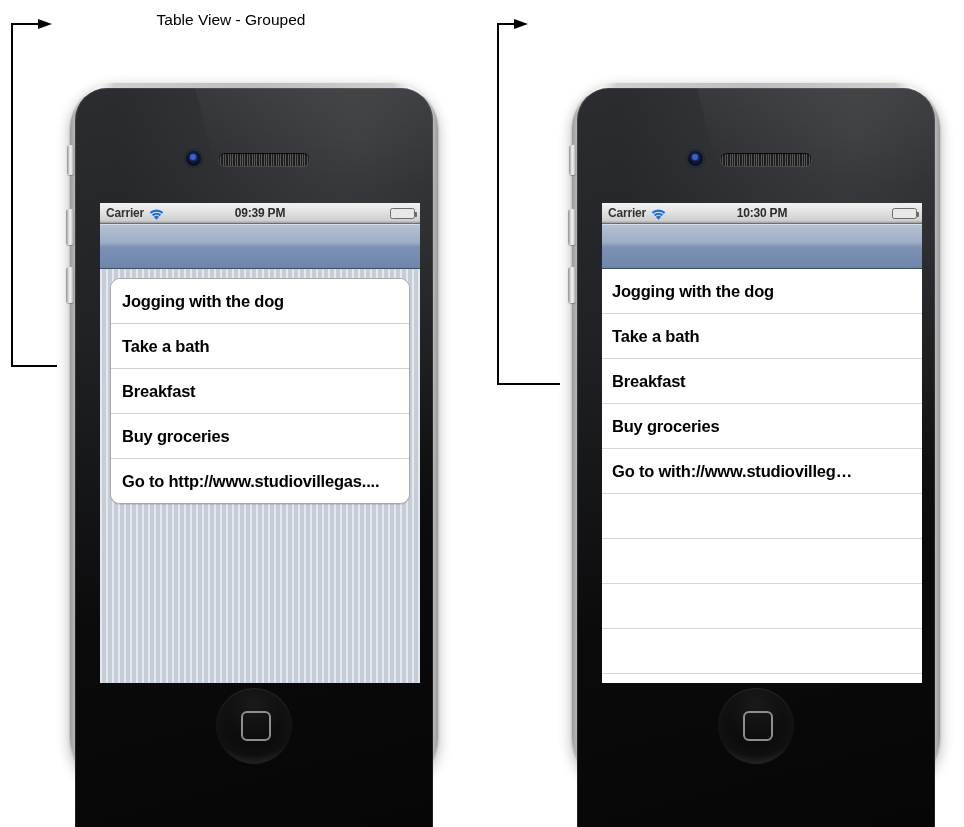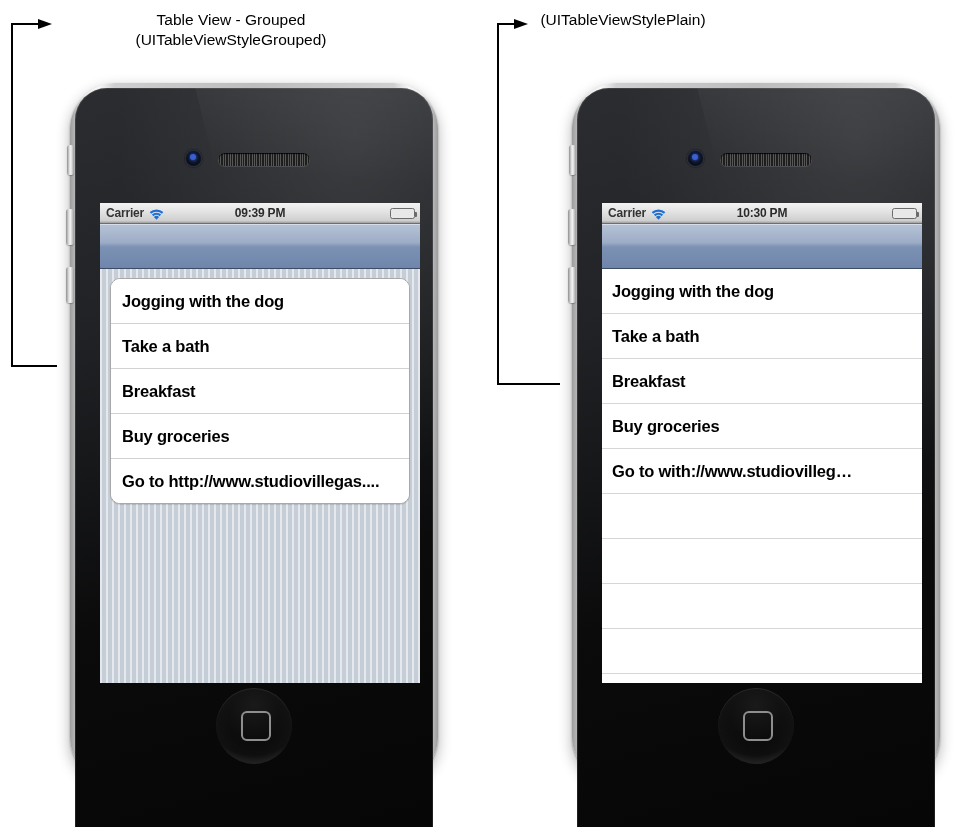--- a/index.html
+++ b/index.html
@@ -142,25 +142,23 @@
     </g>
 
     <g>
       <path d="M560,384 L498,384 L498,24 L516,24" fill="none" stroke="#000" stroke-width="2"></path>
       <path d="M528,24 L514,19 L514,29 Z" fill="#000"></path>
     </g>
   </svg>
 
   <div class="callout" style="left:63px;top:10px;width:336px;">
     <span class="l1">Table View - Grouped</span>
-    <span class="l2">(UITableViewStyleGrouped)</span>
   </div>
 
   <div class="callout" style="left:470px;top:10px;width:306px;">
-    <span class="l2">(UITableViewStylePlain)</span>
   </div>
 
   <div class="phone" style="left:70px;top:83px;">
     <div class="antenna" style="left:182px;top:2px;"></div>
     <div class="topbtn" style="left:262px;top:1px;width:62px;height:7px;"></div>
     <div class="phone-body"></div>
     <div class="sidebtn" style="left:-3px;top:62px;width:7px;height:30px;"></div>
     <div class="sidebtn" style="left:-4px;top:126px;width:8px;height:36px;"></div>
     <div class="sidebtn" style="left:-4px;top:184px;width:8px;height:36px;"></div>
 

